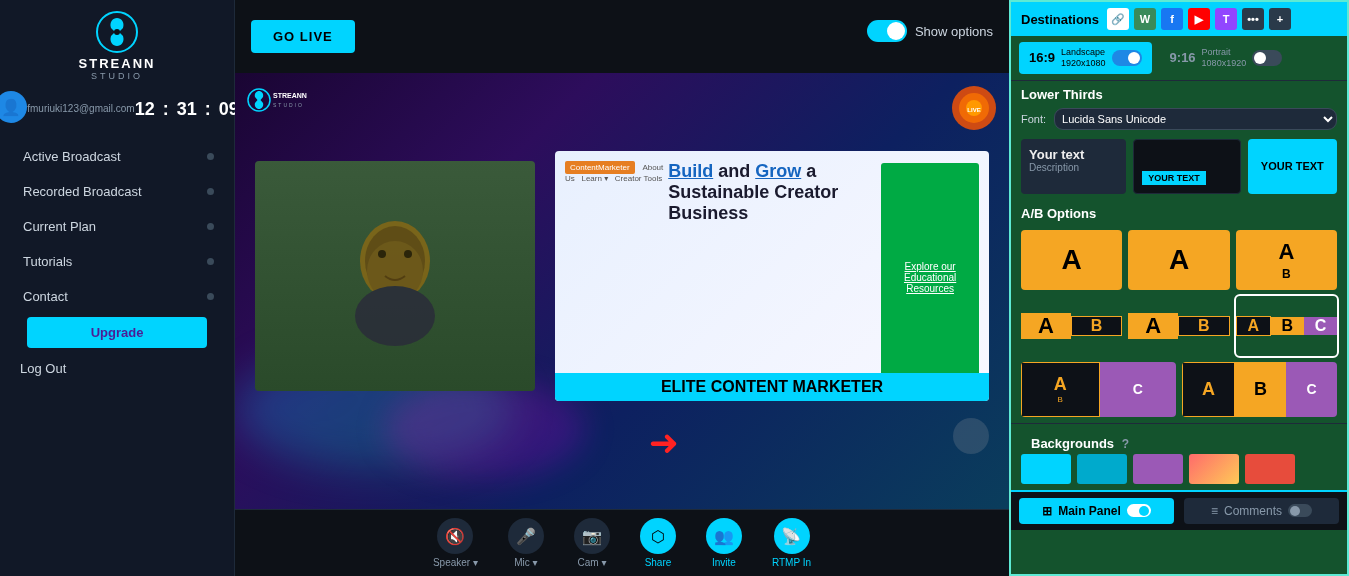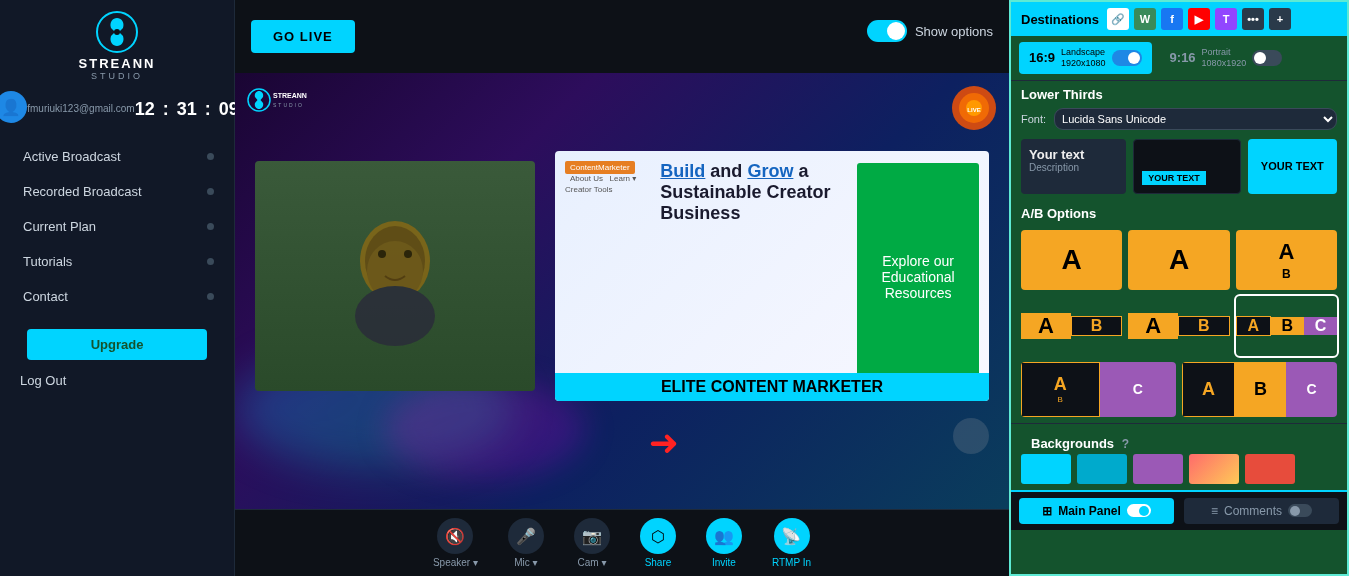--- a/index.html
+++ b/index.html
@@ -89,27 +89,27 @@
       cursor: pointer;
       border-left: 3px solid transparent;
     }
     .nav-item .nav-dot {
       width: 7px; height: 7px;
       background: #3a4a5a;
       border-radius: 50%;
     }
     .upgrade-btn {
       background: #00d4ff;
-      color: #14532d;
+      color: #4c1d95;
       font-weight: 700;
       font-size: 13px;
       border: none;
       border-radius: 4px;
       padding: 8px 40px;
-      margin: 15px auto 8px;
+      margin: 3px auto 8px;
       cursor: pointer;
       width: 180px;
     }
     .logout {
       font-size: 13px;
       color: #cdd6e0;
       cursor: pointer;
       padding: 5px 20px;
       width: 100%;
     }
@@ -239,26 +239,27 @@
     }
     .content-title span { color: #e67e22; text-decoration: underline; }
     .content-sub {
       font-size: 9px;
       color: #333;
       line-height: 1.5;
     }
     .cta-btn {
       background: #00aa44;
       color: #fff;
-      font-size: 14px;
+      font-size: 10px;
       border: none;
       border-radius: 3px;
       padding: 4px 8px;
       margin-top: 2px;
       width: fit-content;
+      text-decoration: underline;
     }
     .speaker-name-right {
       position: absolute;
       bottom: 0; left: 0; right: 0;
       background: #00d4ff;
       color: #000;
       font-weight: 700;
       font-size: 16px;
       padding: 5px 10px;
       text-align: center;

